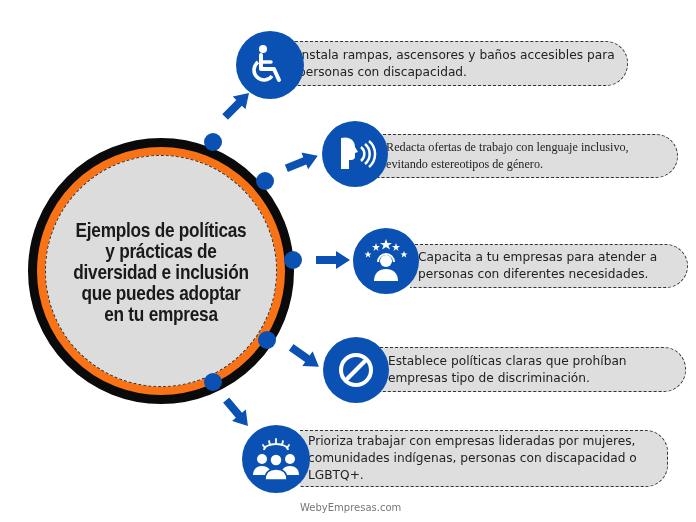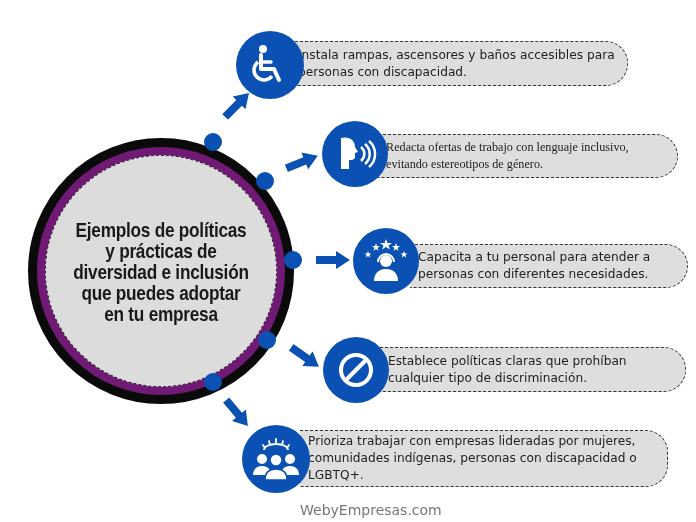--- a/index.html
+++ b/index.html
@@ -1,25 +1,25 @@
 <!DOCTYPE html>
 <html><head>
 <meta charset="utf-8">
 <style>
   html,body{margin:0;padding:0;background:#ffffff;}
   body{width:696px;height:522px;position:relative;overflow:hidden;font-family:"DejaVu Sans",sans-serif;}
-  .hub{position:absolute;left:28px;top:138px;width:266px;height:266px;border-radius:50%;border:9px solid #0a0a0a;box-sizing:border-box;background:#701a75;}
+  .hub{position:absolute;left:28px;top:138px;width:266px;height:266px;border-radius:50%;border:9px solid #0a0a0a;box-sizing:border-box;background:#f97316;}
   .hub-inner{position:absolute;left:8px;top:8px;right:8px;bottom:8px;border-radius:50%;background:#dcdcdc;border:1.5px dashed #333;box-sizing:border-box;display:flex;align-items:center;justify-content:center;}
   .hub-title{font-family:"Liberation Sans",sans-serif;font-weight:bold;font-size:21px;line-height:21px;color:#1a1a1a;text-align:center;letter-spacing:-0.3px;transform:scaleX(0.82);white-space:pre-line;}
   .dot{position:absolute;width:18px;height:18px;border-radius:50%;background:#0b51b3;}
   .arrow{position:absolute;width:34px;height:18px;}
   .item{position:absolute;}
   .box{position:absolute;background:#dedede;border:1.5px dashed #333;border-left:none;border-radius:0 22px 22px 0;box-sizing:border-box;font-family:"DejaVu Sans",sans-serif;font-size:12.2px;line-height:17px;color:#222;padding:3px 10px 3px 8px;display:flex;align-items:center;}
   .icon-circle{position:absolute;border-radius:50%;background:#0b51b3;display:flex;align-items:center;justify-content:center;}
-  .footer{position:absolute;left:300px;top:502px;font-family:"DejaVu Sans",sans-serif;font-size:14px;color:#777;}
+  .footer{position:absolute;left:300px;top:502px;font-family:"DejaVu Sans",sans-serif;font-size:10px;color:#777;}
 </style>
 </head>
 <body>
 
 <div class="hub">
   <div class="hub-inner">
     <div class="hub-title">Ejemplos de políticas
 y prácticas de
 diversidad e inclusión
 que puedes adoptar
@@ -72,41 +72,41 @@
       <path d="M8 6c8-2 14 2 14 9l3 5-3 1v4c0 2-2 3-4 3h-2v9H8z" fill="#fff"></path>
       <path d="M28 15a9 9 0 0 1 0 14" stroke="#fff" stroke-width="2.5" fill="none"></path>
       <path d="M32 12a13 13 0 0 1 0 20" stroke="#fff" stroke-width="2.5" fill="none"></path>
       <path d="M36 9a17 17 0 0 1 0 26" stroke="#fff" stroke-width="2.5" fill="none"></path>
     </svg>
   </div>
 </div>
 
 <div class="item">
   <div class="box" style="left:410px;top:244px;width:278px;height:44px;">
-    <span>Capacita a tu personal para atender a personas con diferentes necesidades.</span>
+    <span>Capacita a tu empresas para atender a personas con diferentes necesidades.</span>
   </div>
   <div class="icon-circle" style="left:353px;top:228px;width:66px;height:66px;">
     <svg width="48" height="48" viewBox="0 0 48 48">
       <g fill="#fff">
         <polygon points="24,2 25.5,6 30,6 26.5,8.5 28,12.5 24,10 20,12.5 21.5,8.5 18,6 22.5,6"></polygon>
         <polygon points="14,6 15,9 18,9 15.5,11 16.5,14 14,12 11.5,14 12.5,11 10,9 13,9"></polygon>
         <polygon points="34,6 35,9 38,9 35.5,11 36.5,14 34,12 31.5,14 32.5,11 30,9 33,9"></polygon>
         <polygon points="6,14 7,16.5 9.5,16.5 7.5,18 8.3,20.5 6,19 3.7,20.5 4.5,18 2.5,16.5 5,16.5"></polygon>
         <polygon points="42,14 43,16.5 45.5,16.5 43.5,18 44.3,20.5 42,19 39.7,20.5 40.5,18 38.5,16.5 41,16.5"></polygon>
         <circle cx="24" cy="24" r="6"></circle>
         <path d="M12 44c0-8 5-12 12-12s12 4 12 12z"></path>
       </g>
       <path d="M16 25a8 8 0 0 1 16 0" stroke="#fff" stroke-width="2" fill="none"></path>
     </svg>
   </div>
 </div>
 
 <div class="item">
   <div class="box" style="left:380px;top:347px;width:306px;height:45px;">
-    <span>Establece políticas  claras que prohíban cualquier tipo de discriminación.</span>
+    <span>Establece políticas  claras que prohíban empresas tipo de discriminación.</span>
   </div>
   <div class="icon-circle" style="left:323px;top:337px;width:66px;height:66px;">
     <svg width="40" height="40" viewBox="0 0 40 40">
       <circle cx="20" cy="20" r="15" stroke="#fff" stroke-width="4" fill="none"></circle>
       <line x1="10" y1="30" x2="30" y2="10" stroke="#fff" stroke-width="4"></line>
     </svg>
   </div>
 </div>
 
 <div class="item">

